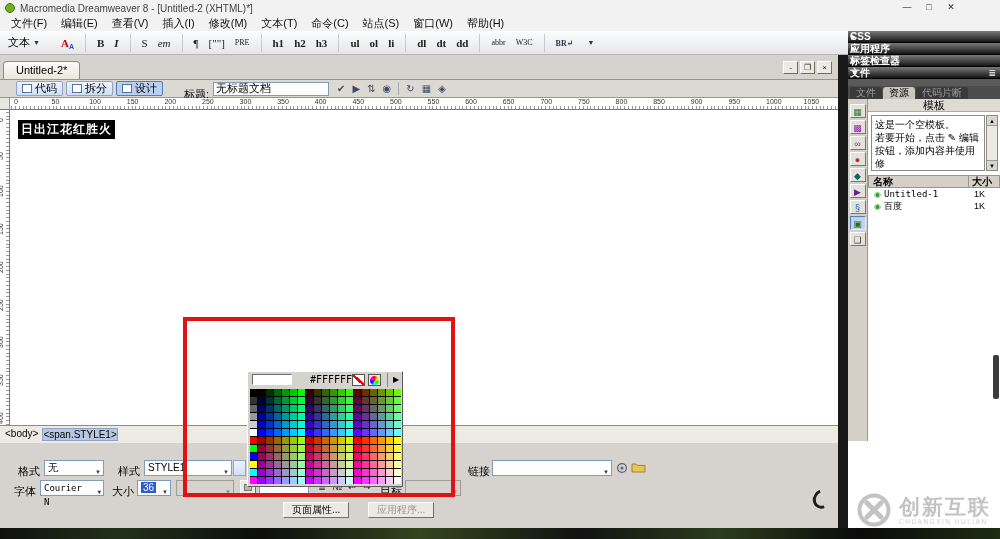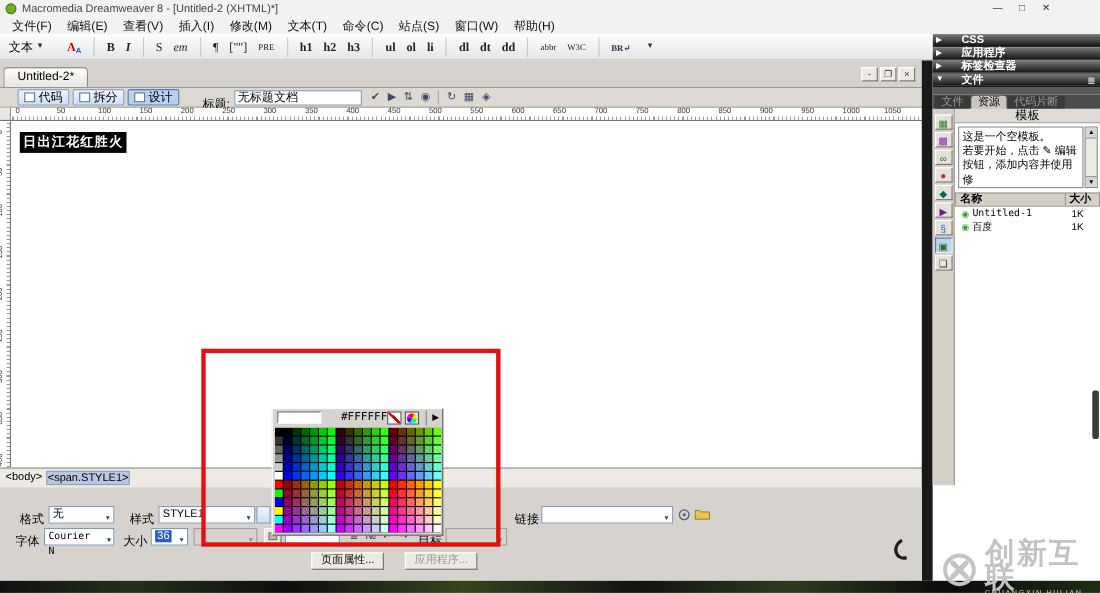--- a/index.html
+++ b/index.html
@@ -68,21 +68,21 @@
   .st-right { position:absolute; right:4px; top:1px; display:flex; align-items:center; gap:4px; height:15px; }
   .st-ic { width:17px; height:14px; display:flex; align-items:center; justify-content:center; }
   .st-ic.active { background:#cfe0f7; border:1px solid #5a7db0; }
   .st-combo { height:14px; border:1px solid #7f9db9; background:#fff; padding:0 14px 0 3px; font-size:10px; line-height:13px; position:relative; }
   .st-combo::after { content:"▼"; position:absolute; right:2px; top:3px; font-size:6px; color:#456; }
   .st-stats { font-size:10px; }
 
   
   .divider { position:absolute; left:838px; top:55px; width:10px; height:473px; background:#191919; }
   .rightcol { position:absolute; left:848px; top:31px; width:152px; height:497px; background:#fff; }
-  .pg-header { height:12px; background:linear-gradient(#7a7a7a,#151515); color:#fff; font-size:10px; font-weight:bold; line-height:12px; padding-left:26px; position:relative; border-bottom:1px solid #000; }
+  .pg-header { height:12px; background:linear-gradient(#7a7a7a,#151515); color:#fff; font-size:10px; font-weight:bold; line-height:12px; padding-left:2px; position:relative; border-bottom:1px solid #000; }
   .pg-header::before { content:"▶"; position:absolute; left:3px; top:0; font-size:7px; }
   .pg-header.expanded::before { content:"▼"; }
   .pg-header .opt { position:absolute; right:4px; top:0; font-weight:normal; font-size:9px; }
   .pg-gap { height:7px; background:#5a5a5a; }
   .ptabs { height:13px; background:#4c4c4c; display:flex; align-items:flex-end; padding-left:2px; gap:1px; }
   .ptab { font-size:10px; padding:0 6px; height:12px; line-height:12px; background:#3a3a3a; color:#9a9a9a; border-radius:3px 3px 0 0; }
   .ptab.active { background:#c9c6bf; color:#000; }
   .panel-body { position:relative; height:342px; background:#fff; }
   .asset-icons { position:absolute; left:0; top:0; width:20px; height:342px; background:#d4d0c8; border-right:1px solid #9a968f; padding-top:3px; }
   .aicon { width:16px; height:14px; margin:2px auto; text-align:center; font-size:9px; line-height:14px; background:#e4e1da; border:1px solid; border-color:#fff #7a766f #7a766f #fff; }
@@ -133,21 +133,21 @@
   .flyout { position:absolute; left:145px; top:3px; font-size:8px; }
   #palette { position:absolute; left:2px; top:17px; width:151px; height:95px; background:#000; display:flex; flex-wrap:wrap; gap:1px; align-content:flex-start; }
   #palette .cell { width:7px; height:7px; }
 
   
   .redrect { position:absolute; left:183px; top:317px; width:272px; height:180px; border:4px solid #e01212; z-index:50; pointer-events:none; }
   .swirl { position:absolute; left:813px; top:489px; width:18px; height:20px; border:3px solid transparent; border-left-color:#1e1e1e; border-bottom-color:#1e1e1e; border-radius:50%; transform:rotate(25deg); z-index:75; }
   .desktop { position:absolute; left:0; top:528px; width:1000px; height:11px;
     background:linear-gradient(90deg,#101010 0%,#22311a 12%,#0d0d0d 26%,#33451e 42%,#121212 58%,#2b3d1d 72%,#0b0b0b 86%,#1d2c13 100%); }
   .watermark { position:absolute; left:856px; top:492px; display:flex; align-items:center; gap:7px; z-index:80; color:#c3c3c3; }
-  .wm-text .cn { font-size:27px; font-weight:bold; letter-spacing:2px; line-height:22px; }
+  .wm-text .cn { font-size:21px; font-weight:bold; letter-spacing:2px; line-height:22px; }
   .wm-text .en { font-size:6.5px; letter-spacing:1.5px; color:#cdcdcd; }
 </style>
 </head>
 <body>
 
 <div class="titlebar">
   <span class="dw-icon"></span>
   <span class="title-text">Macromedia Dreamweaver 8 - [Untitled-2 (XHTML)*]</span>
   <span class="winbtns">
     <span class="winbtn">—</span>

